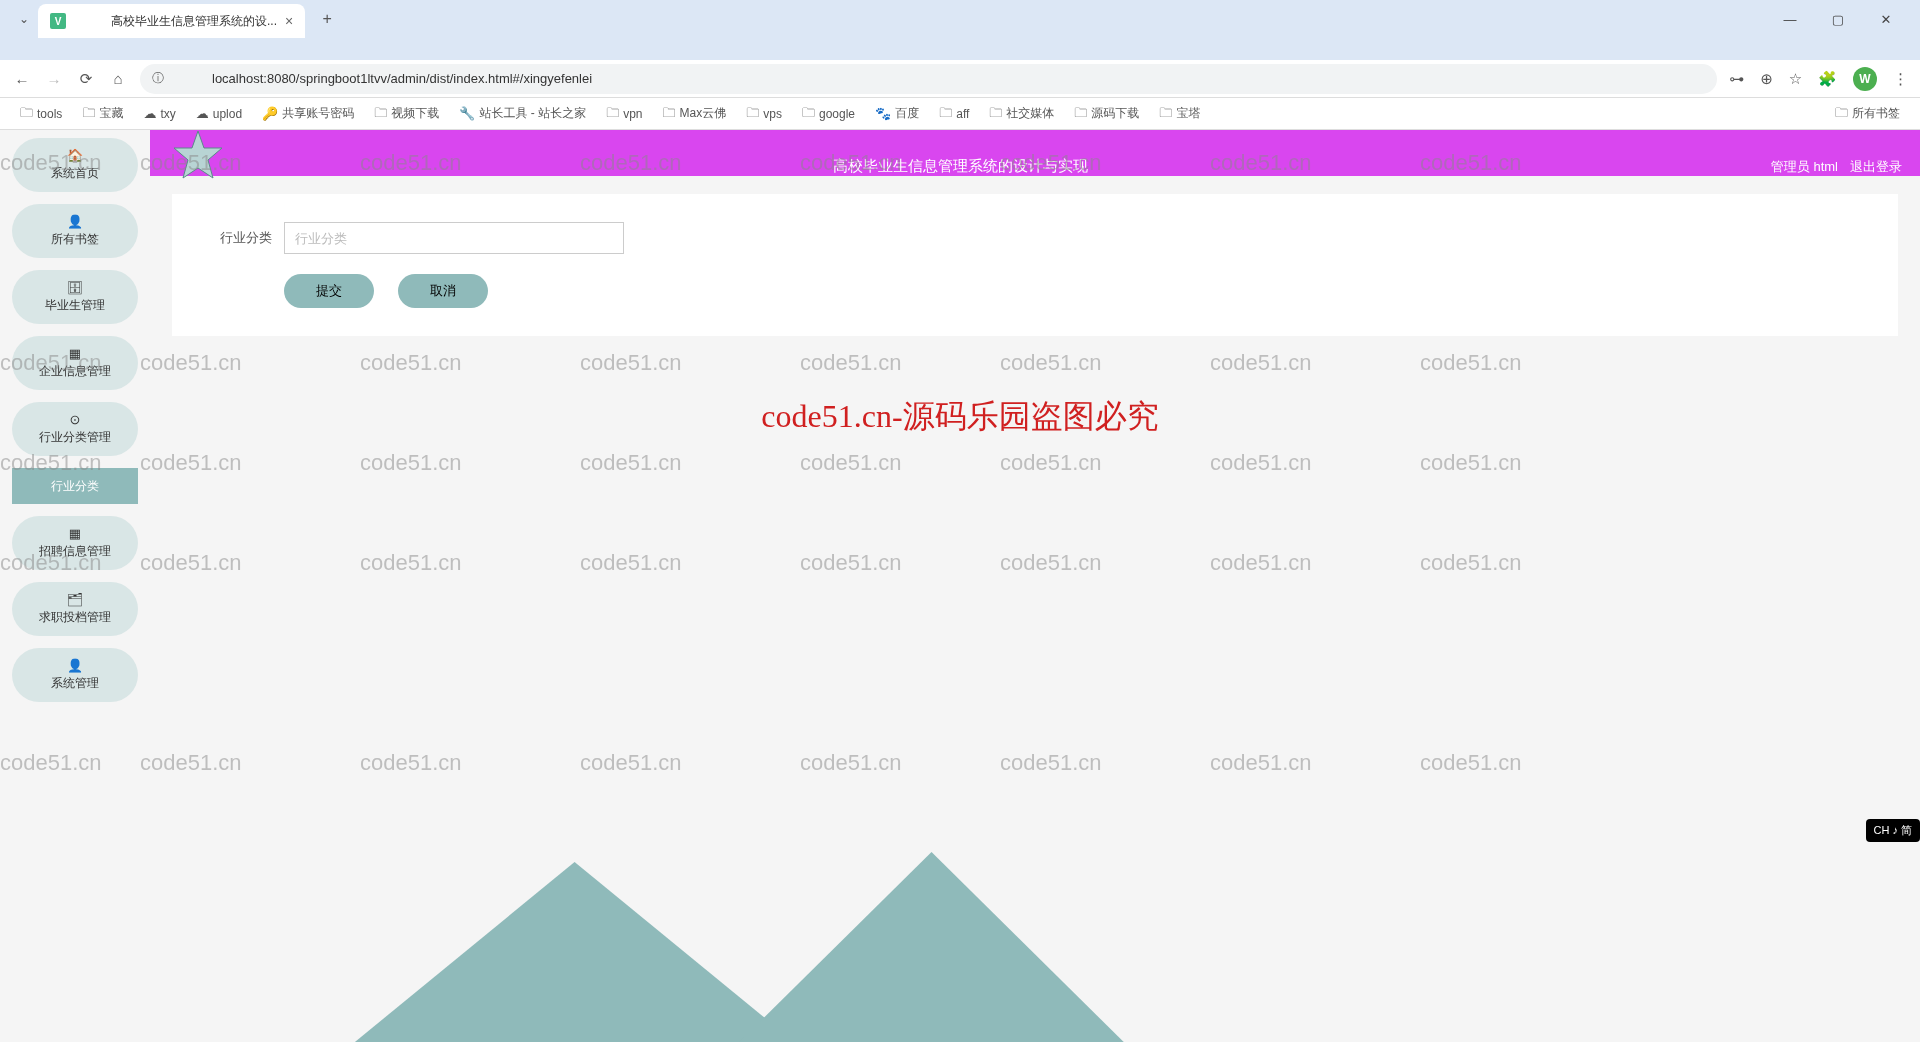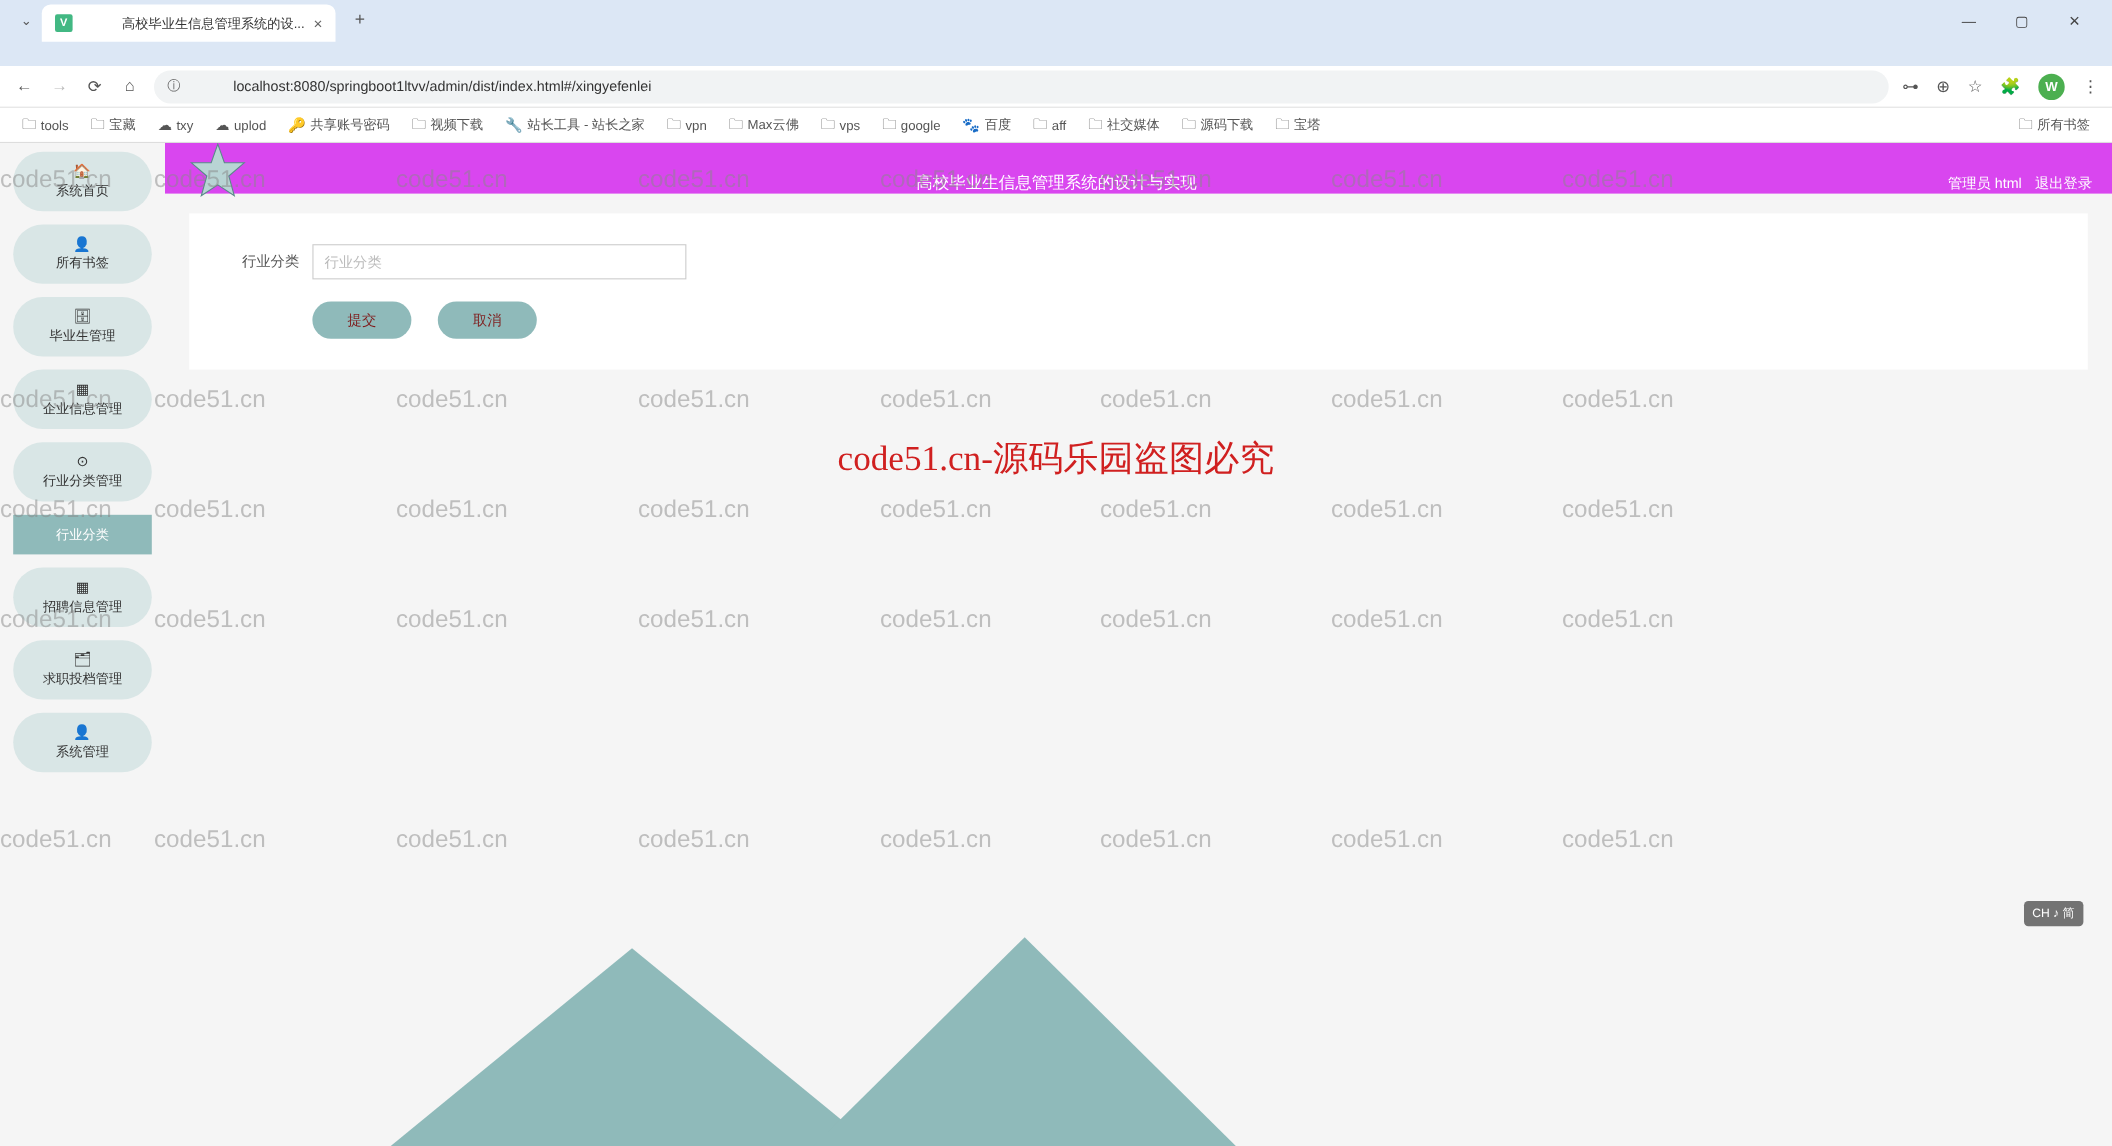--- a/index.html
+++ b/index.html
@@ -52,33 +52,33 @@
 .breadcrumb { background: #fff; margin: 10px 22px 0 22px; padding: 10px 20px; font-size: 13px; color: #666; border-bottom: 1px solid #eee; }
 .breadcrumb .sep { margin: 0 8px; color: #aaa; }
 .breadcrumb .current { color: #333; }
 
 .form-card { background: #fff; margin: 18px 22px; padding: 28px 40px; }
 .form-row { display: flex; align-items: center; gap: 12px; margin-bottom: 20px; }
 .form-row label { font-size: 13px; color: #555; width: 60px; text-align: right; }
 .form-row input { width: 340px; height: 32px; border: 1px solid #ccc; padding: 0 10px; font-size: 13px; }
 .form-row input::placeholder { color: #bbb; }
 .btn-row { display: flex; gap: 24px; padding-left: 72px; }
-.btn { background: #8fbaba; color: #7f1d1d; border: none; border-radius: 20px; padding: 8px 32px; font-size: 13px; cursor: pointer; }
+.btn { background: #8fbaba; color: #000000; border: none; border-radius: 20px; padding: 8px 32px; font-size: 13px; cursor: pointer; }
 
 
 .watermark-grid { position: absolute; inset: 0; pointer-events: none; z-index: 5; padding-left: 21px; }
 .watermark-grid .wm { position: absolute; color: #888; font-size: 22px; opacity: 0.5; font-family: Arial; }
 .center-wm { position: absolute; left: 50%; top: 395px; transform: translateX(-50%); color: #d02020; font-size: 32px; font-family: "SimSun", serif; z-index: 6; pointer-events: none; white-space: nowrap; }
 
 
 .mountains { position: absolute; bottom: 0; left: 150px; right: 0; height: 240px; z-index: 1; pointer-events: none; }
 .mountains svg { width: 100%; height: 100%; }
 
 
-.ime-badge { position: absolute; right: 26px; bottom: 200px; background: #737373; color: #fff; font-size: 11px; padding: 4px 8px; border-radius: 4px; z-index: 10; }
+.ime-badge { position: absolute; right: 0; bottom: 200px; background: #000000; color: #fff; font-size: 11px; padding: 4px 8px; border-radius: 4px; z-index: 10; }
 </style>
 </head>
 <body>
 
 <div class="browser-chrome">
   <div class="tab-bar">
     <div class="tab-dropdown">⌄</div>
     <div class="tab">
       <div class="favicon">V</div>
       <div class="title">高校毕业生信息管理系统的设...</div>

